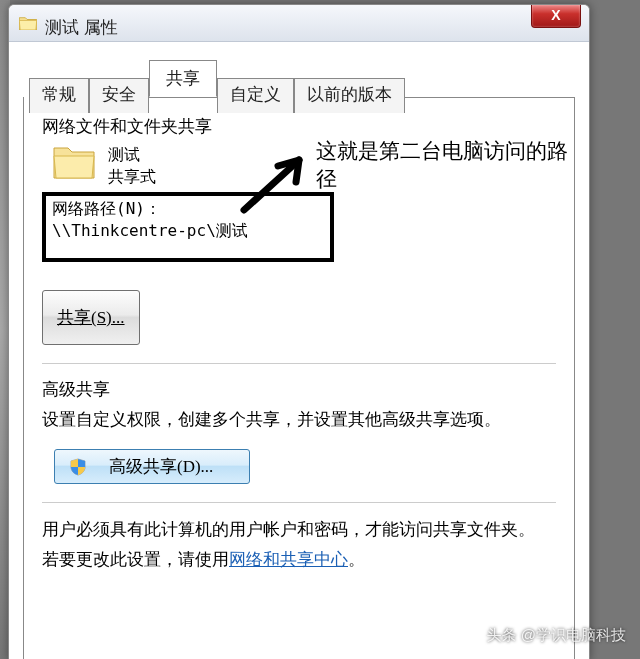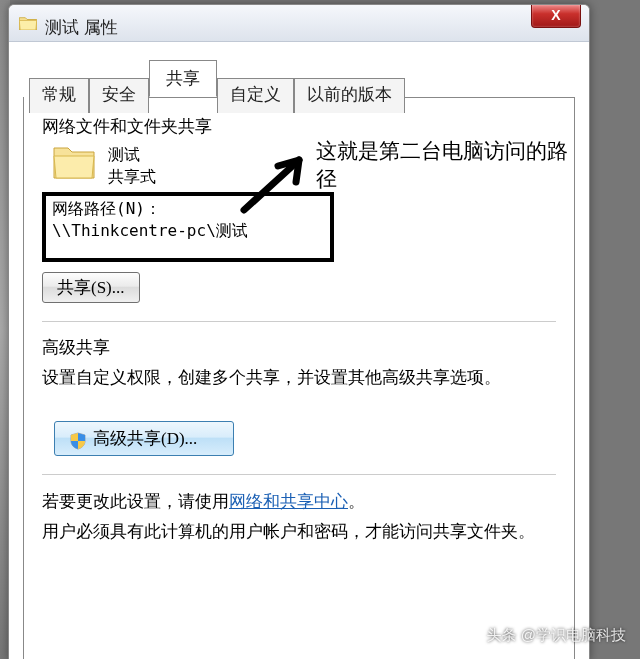--- a/index.html
+++ b/index.html
@@ -128,50 +128,51 @@
   font-size: 16px;
   line-height: 22px;
   font-family: "SimSun", monospace;
 }
 .win-btn {
   display: inline-flex;
   align-items: center;
   gap: 6px;
   border: 1px solid #707070;
   background: linear-gradient(to bottom, #fdfdfd 0%, #ebebeb 45%, #dcdcdc 50%, #f0f0f0 100%);
-  padding: 3px 14px;
+  padding: 15px 14px;
   font-size: 17px;
   font-family: "SimSun", serif;
   border-radius: 3px;
   cursor: pointer;
-  margin-top: 10px;
+  margin-top: 28px;
+  text-decoration: underline;
 }
 .hr {
   border: none;
   border-top: 1px solid #ccc;
   margin: 18px 0 14px 0;
 }
 .desc {
   font-size: 17px;
   line-height: 26px;
   color: #000;
   margin: 4px 0;
 }
 .adv-btn {
   display: inline-flex;
-  align-items: flex-end;
-  gap: 6px;
+  align-items: center;
+  gap: 22px;
   border: 1px solid #3c7fb1;
   background: linear-gradient(to bottom, #eef7fd 0%, #d9edfb 45%, #bee0f7 50%, #d7edfc 100%);
   padding: 5px 36px 5px 14px;
   font-size: 17px;
   font-family: "SimSun", serif;
   border-radius: 3px;
   cursor: pointer;
-  margin: 26px 0 0 12px;
+  margin: 12px 0 0 12px;
 }
 .shield {
   width: 18px;
   height: 18px;
 }
 .link {
   color: #1a5fb4;
   text-decoration: underline;
   cursor: pointer;
 }
@@ -269,24 +270,24 @@
           <path d="M9 1 L16 3 L16 9 L9 9 Z" fill="#3a8ee6"></path>
           <path d="M9 1 L2 3 L2 9 L9 9 Z" fill="#f7c948"></path>
           <path d="M9 9 L16 9 C16 13 13 16 9 17 Z" fill="#f7c948"></path>
           <path d="M9 9 L2 9 C2 13 5 16 9 17 Z" fill="#3a8ee6"></path>
         </svg>
         <span>高级共享(D)...</span>
       </div>
 
       <hr class="hr">
 
+      <div class="desc">用户必须具有此计算机的用户帐户和密码，才能访问共享文件夹。</div>
       <div class="desc">
         <span>若要更改此设置，请使用</span><span class="link">网络和共享中心</span><span>。</span>
       </div>
-      <div class="desc">用户必须具有此计算机的用户帐户和密码，才能访问共享文件夹。</div>
 
       
       <svg class="annot-arrow" viewBox="0 0 100 70">
         <path d="M75 8 L20 58" stroke="#000" stroke-width="7" stroke-linecap="round" fill="none"></path>
         <path d="M75 8 L54 14 M75 8 L72 30" stroke="#000" stroke-width="7" stroke-linecap="round" fill="none"></path>
       </svg>
       <div class="annot-text">
         <div>这就是第二台电脑访问的路</div>
         <div>径</div>
       </div>

